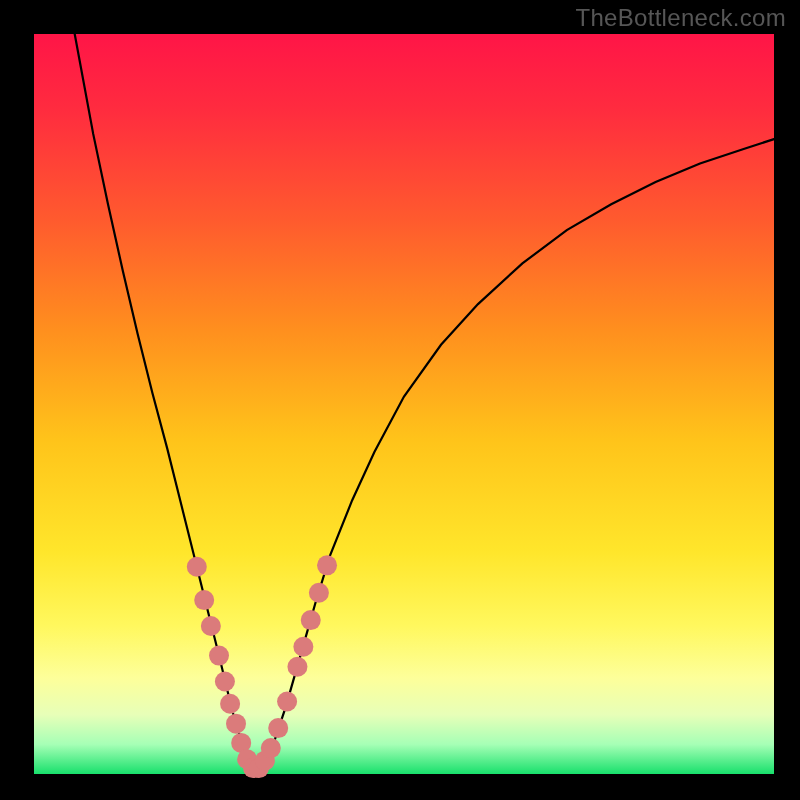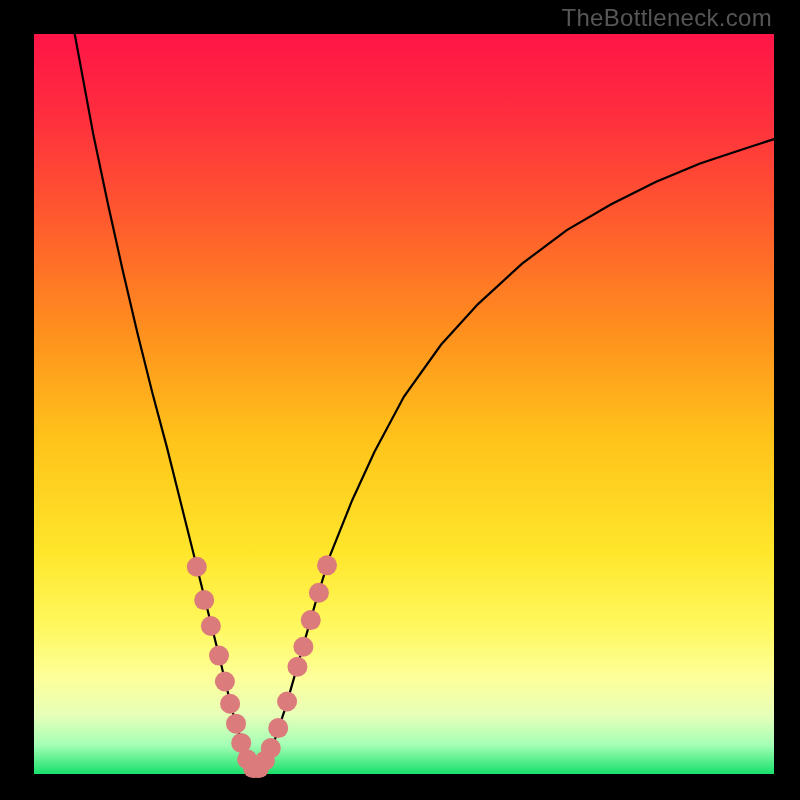--- a/index.html
+++ b/index.html
@@ -12,21 +12,21 @@
   }
   .frame {
     position: relative;
     width: 800px;
     height: 800px;
     background: #000;
   }
   .watermark {
     position: absolute;
     top: 4px;
-    right: 28px;
+    right: 14px;
     font-family: Arial, Helvetica, sans-serif;
     font-size: 24px;
     font-weight: 500;
     color: #565656;
     letter-spacing: 0.3px;
   }
   svg {
     position: absolute;
     top: 0;
     left: 0;

